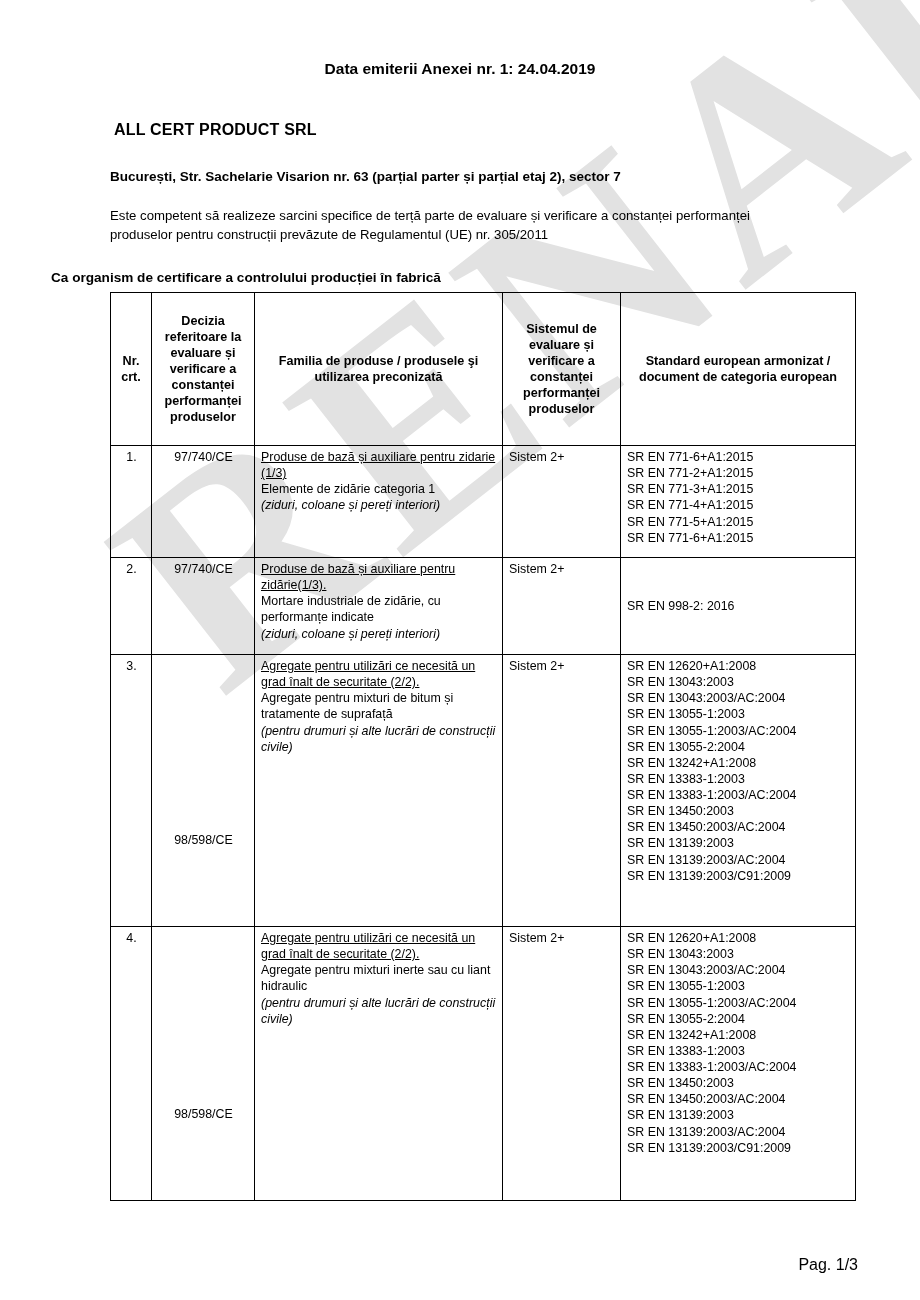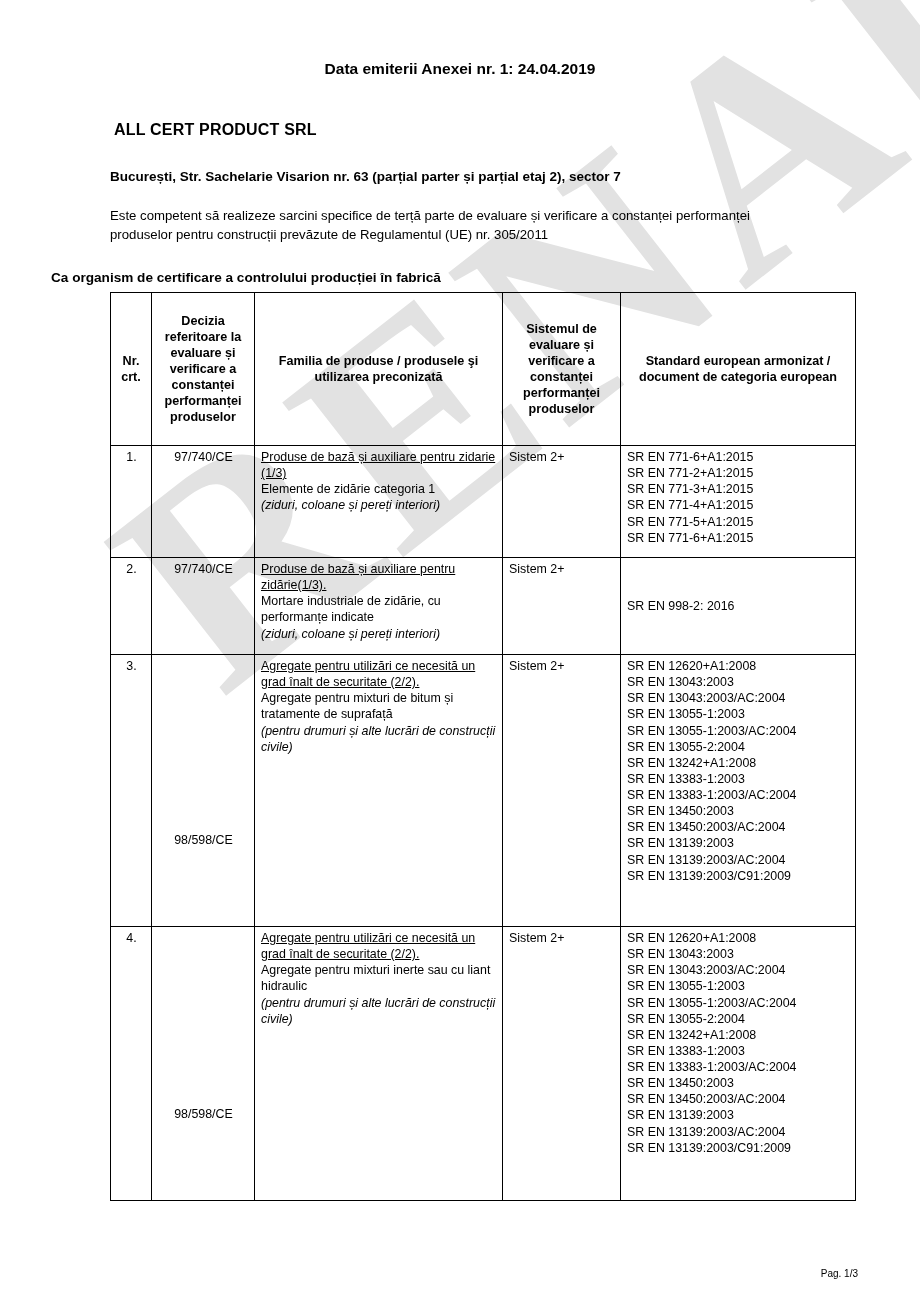--- a/index.html
+++ b/index.html
@@ -179,22 +179,22 @@
   
   .footer {
     position: absolute;
     left: 0;
     top: 1252px;
     width: 920px;
   }
   .page-num {
     position: absolute;
     right: 62px;
-    top: 16px;
-    font-size: 10px;
+    top: 4px;
+    font-size: 16px;
   }
 </style>
 </head>
 <body>
 
 <div class="page">
 
   <div class="watermark">
     <div class="watermark-text">RENAR</div>
   </div>

